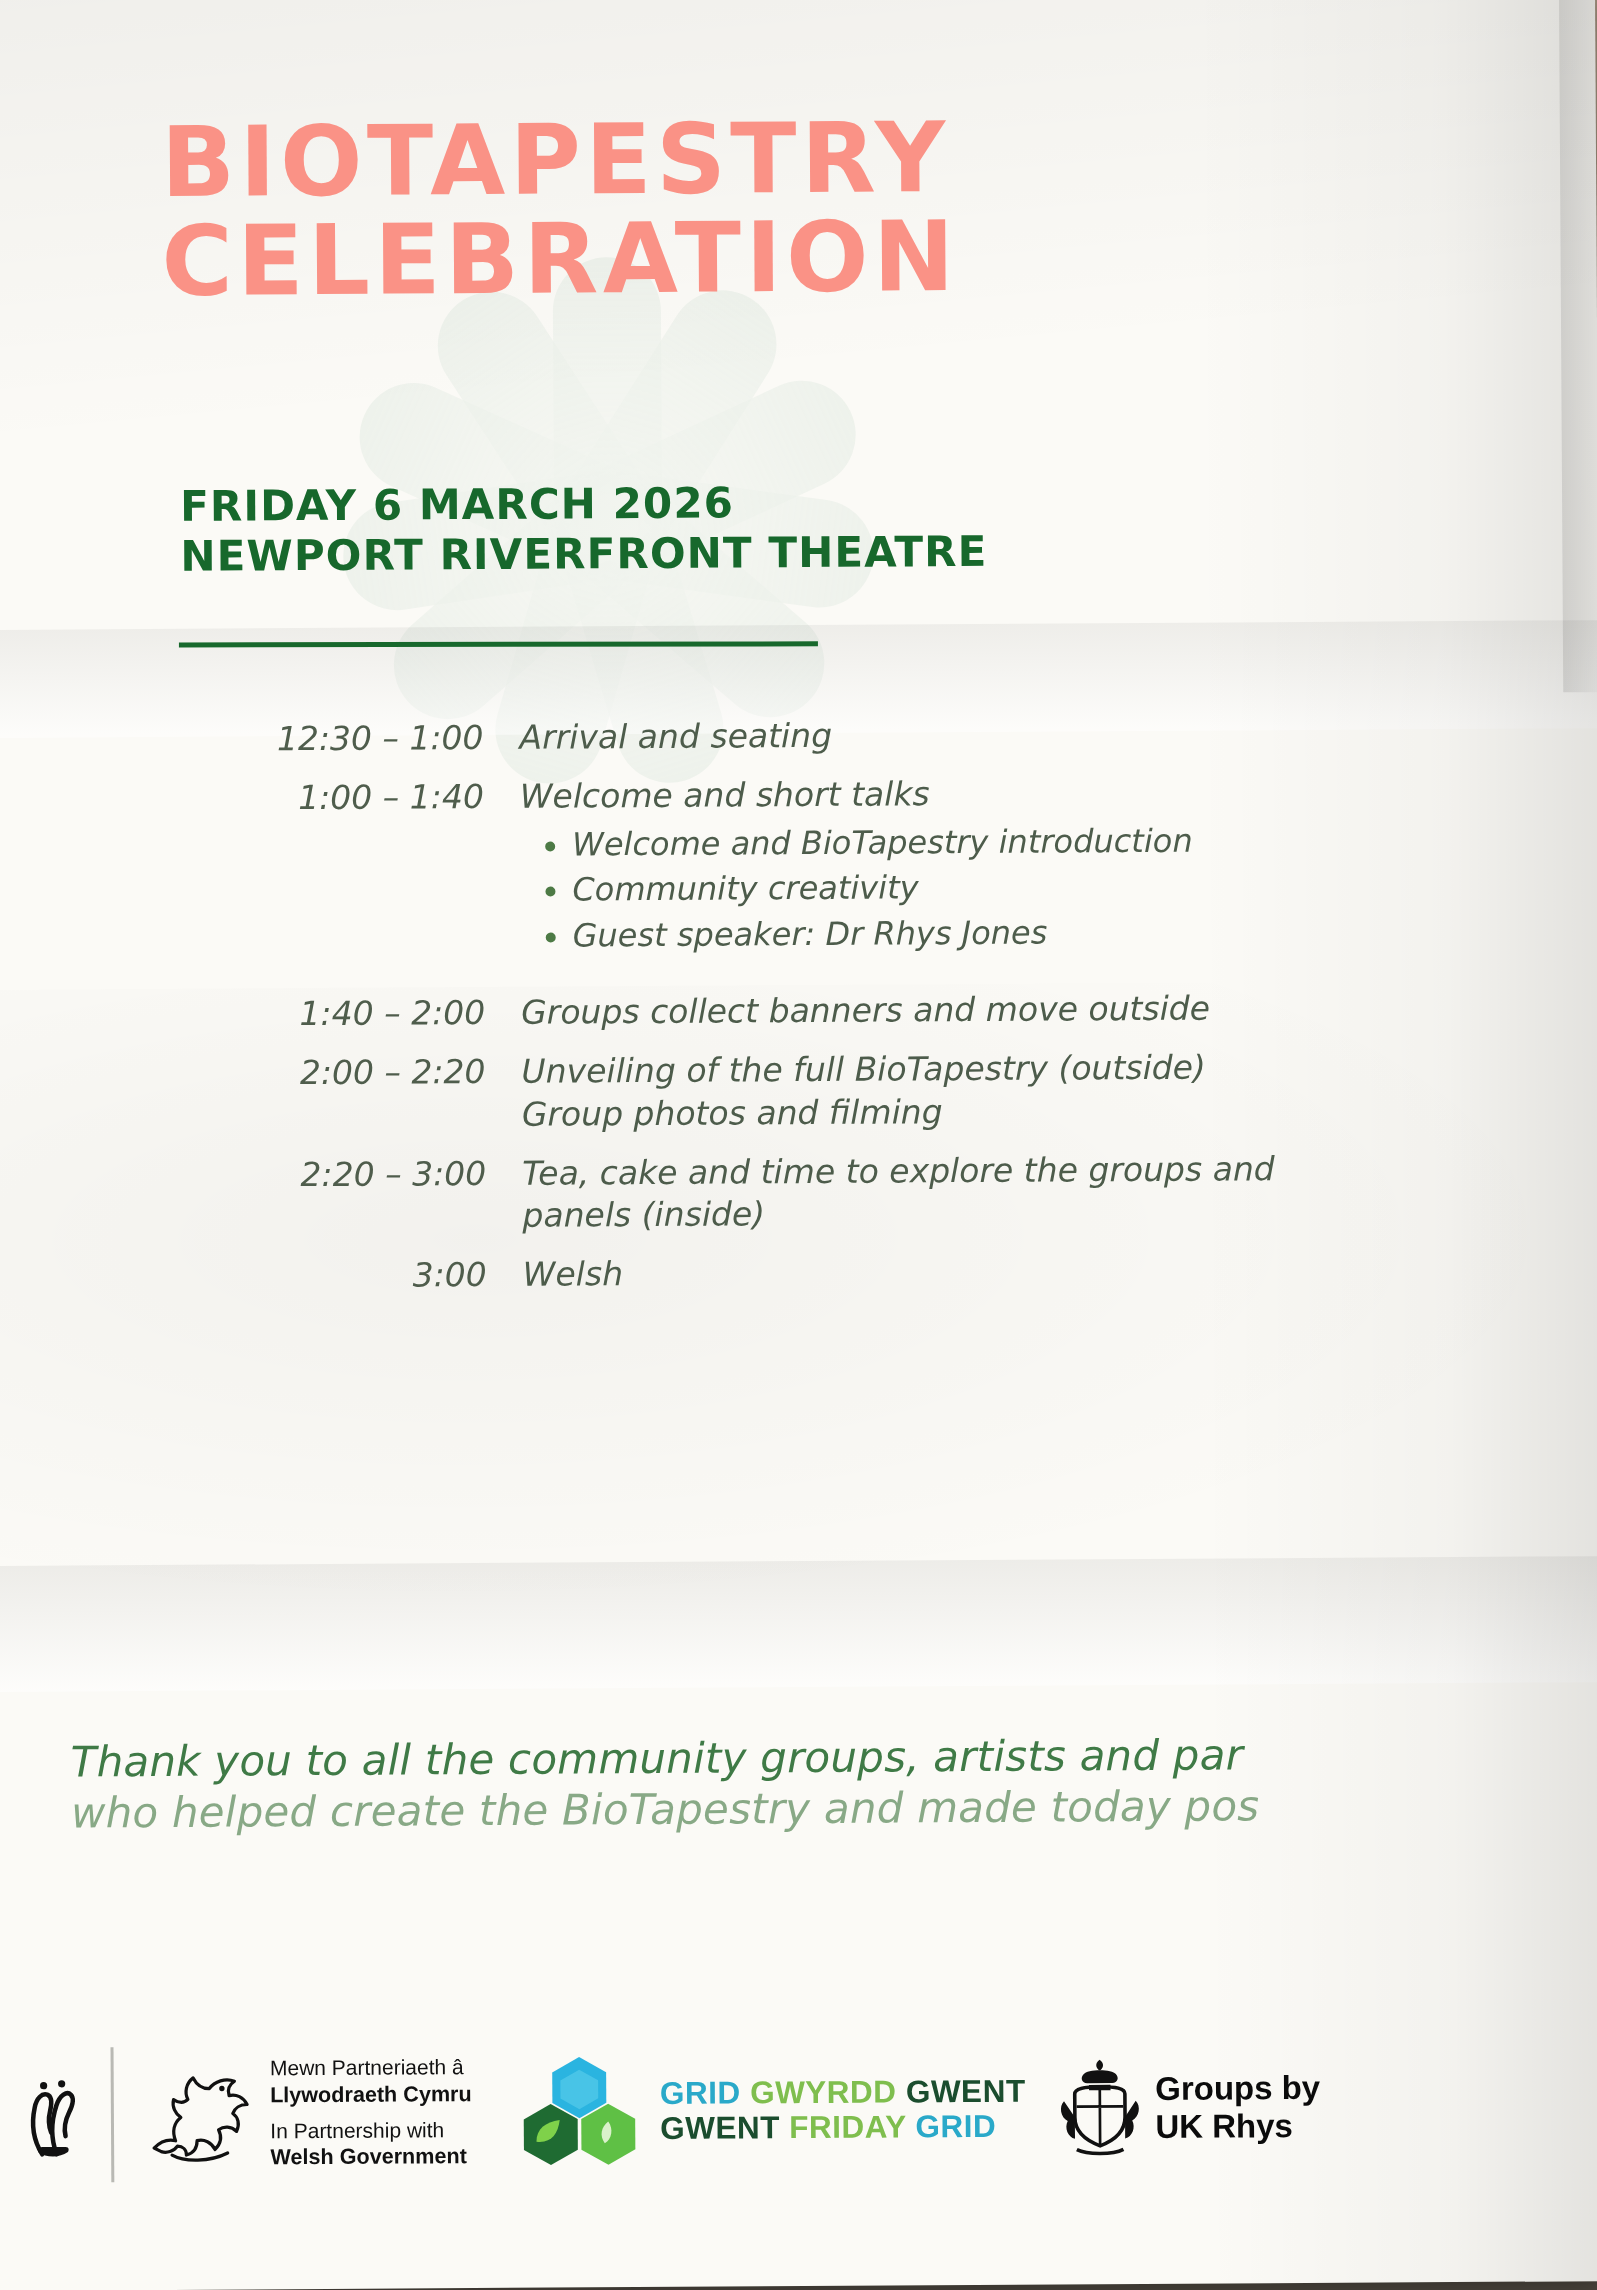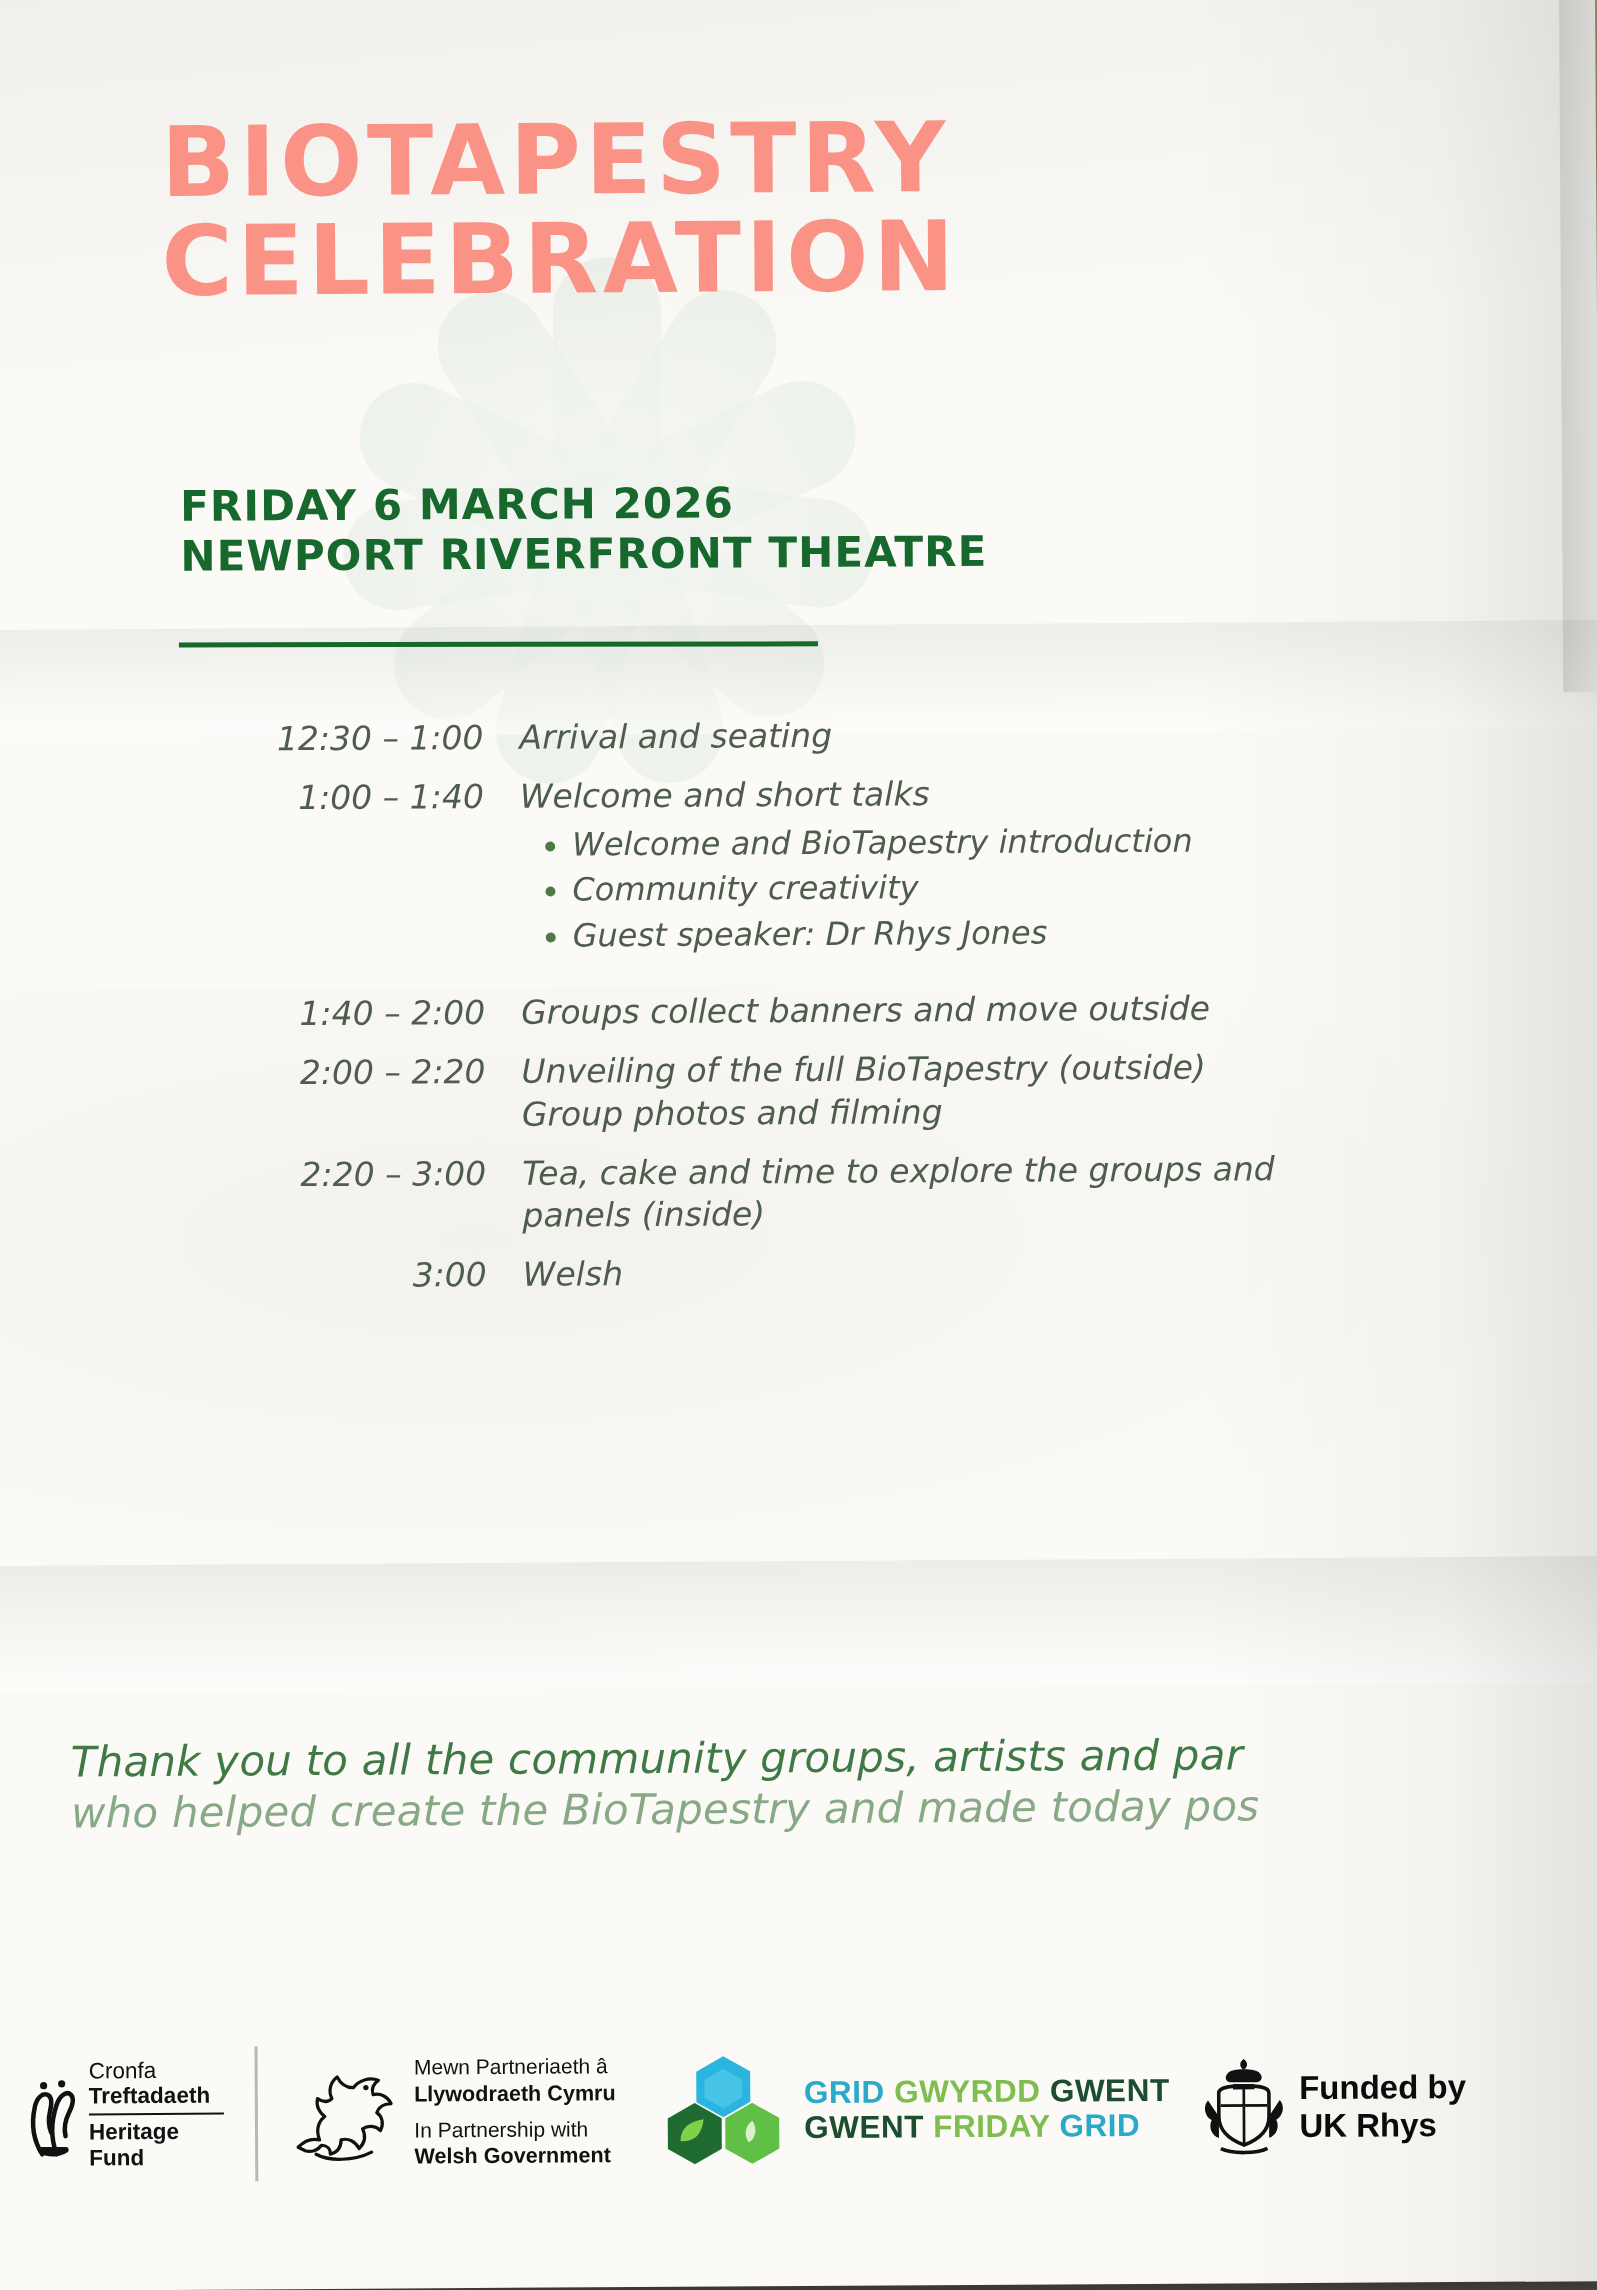--- a/index.html
+++ b/index.html
@@ -354,27 +354,20 @@
       <div class="logo-block">
         <div class="fingers">
           <svg width="56" height="83" viewBox="0 0 62 92">
             <path d="M20 86 C10 70 8 52 12 34 C14 24 20 18 26 20 C31 22 31 30 29 38 C27 46 27 54 30 62" fill="none" stroke="#111" stroke-width="5" stroke-linecap="round"></path>
             <path d="M36 86 C30 70 30 50 36 32 C40 20 48 16 52 20 C56 24 54 32 50 40 C46 48 44 58 46 66" fill="none" stroke="#111" stroke-width="5" stroke-linecap="round"></path>
             <path d="M16 84 C24 90 40 90 48 84 C50 82 50 78 46 78 L20 78 C16 78 14 82 16 84 Z" fill="#111"></path>
             <circle cx="22" cy="10" r="4" fill="#111"></circle>
             <circle cx="42" cy="8" r="4" fill="#111"></circle>
           </svg>
         </div>
-        <div class="lottery-text">
-          <div class="thin">Cronfa</div>
-          <div>Treftadaeth</div>
-          <div class="hr"></div>
-          <div>Heritage</div>
-          <div>Fund</div>
-        </div>
       </div>
 
       <div class="divider"></div>
 
       <div class="logo-block">
         <div class="dragon">
           <svg width="113" height="104" viewBox="0 0 126 116">
             <path d="M10 96 C18 88 26 86 34 88 C30 78 32 68 40 62 C34 58 30 50 32 42
                      C38 46 44 46 48 42 C44 34 46 24 54 18 C58 26 64 30 72 30
                      C78 22 90 18 100 22 C94 26 92 32 94 38 C102 36 110 40 114 48
@@ -427,21 +420,21 @@
             <rect x="36" y="34" width="24" height="6" fill="#111"></rect>
             <path d="M20 44 C20 38 30 36 48 36 C66 36 76 38 76 44 L76 70 C76 86 64 96 48 102
                      C32 96 20 86 20 70 Z" fill="none" stroke="#111" stroke-width="4"></path>
             <path d="M48 38 L48 100 M22 58 L74 58" stroke="#111" stroke-width="3"></path>
             <path d="M8 52 C2 58 4 70 12 74 C8 82 12 92 20 94 L20 70 Z" fill="#111"></path>
             <path d="M88 52 C94 58 92 70 84 74 C88 82 84 92 76 94 L76 70 Z" fill="#111"></path>
             <path d="M22 106 C34 112 62 112 74 106" stroke="#111" stroke-width="4" fill="none"></path>
           </svg>
         </div>
         <div class="uk-text">
-          <div>Funded by</div>
+          <div>Groups by</div>
           <div>UK Rhys</div>
         </div>
       </div>
 
     </div>
   </div>
 </div>
 
 
 </body></html>

